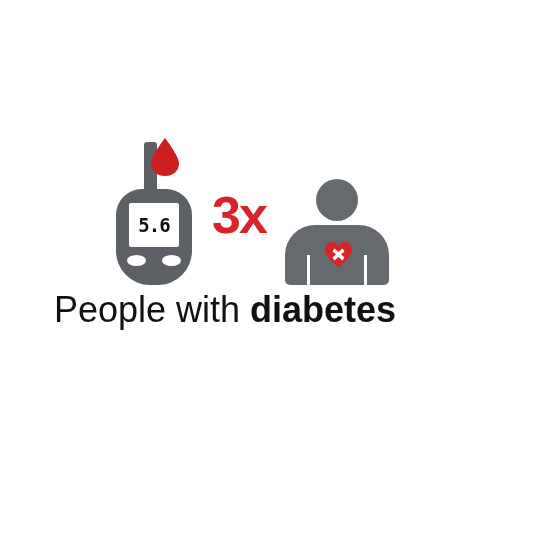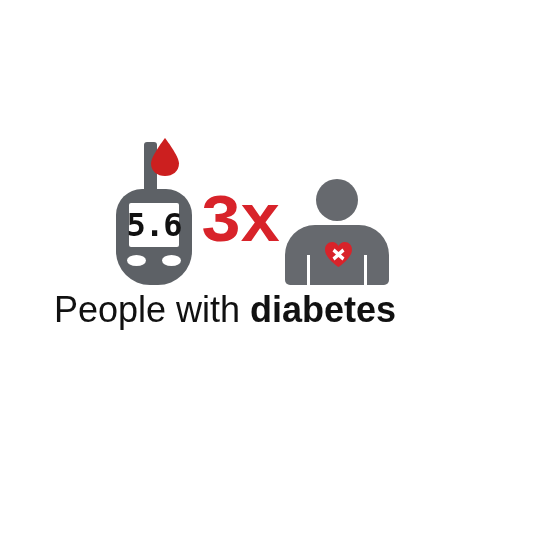--- a/index.html
+++ b/index.html
@@ -76,21 +76,21 @@
     width: 50px;
     height: 44px;
     background: #ffffff;
     border-radius: 2px;
     display: flex;
     align-items: center;
     justify-content: center;
   }
   .meter-reading {
     font-family: "DejaVu Sans Mono", monospace;
-    font-size: 32px;
+    font-size: 19px;
     font-weight: bold;
     color: #111111;
     letter-spacing: -1px;
     line-height: 1;
   }
   .meter-btn {
     position: absolute;
     width: 19px;
     height: 11px;
     background: #ffffff;
@@ -100,22 +100,22 @@
   .meter-btn.left  { left: 11px; }
   .meter-btn.right { left: 46px; }
 
   
   .multiplier {
     position: absolute;
     left: 200px;
     top: 56px;
     width: 78px;
     text-align: center;
-    font-family: Liberation Mono, monospace;
-    font-size: 69px;
+    font-family: Liberation Sans, sans-serif;
+    font-size: 52px;
     font-weight: bold;
     color: #d8232a;
     letter-spacing: -2px;
     line-height: 1;
   }
 
   
   .person {
     position: absolute;
     left: 285px;

